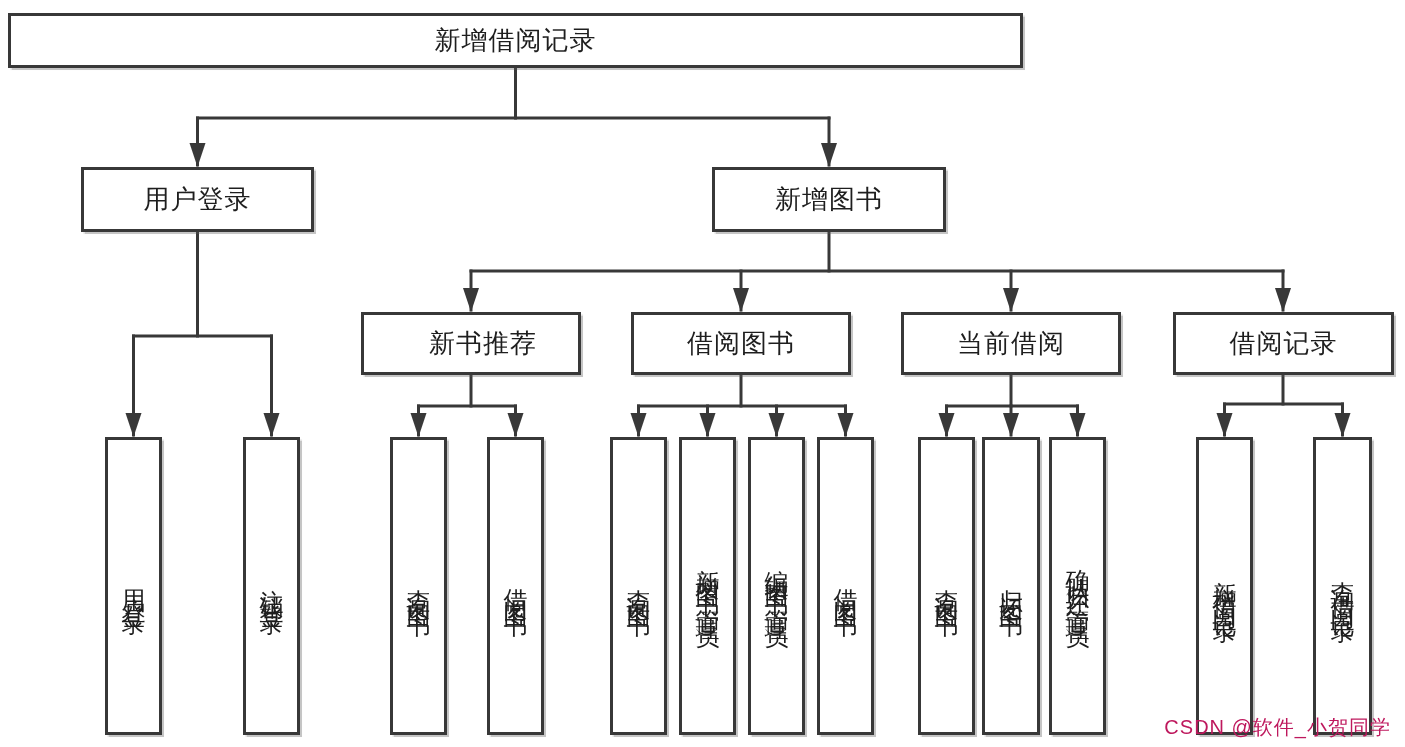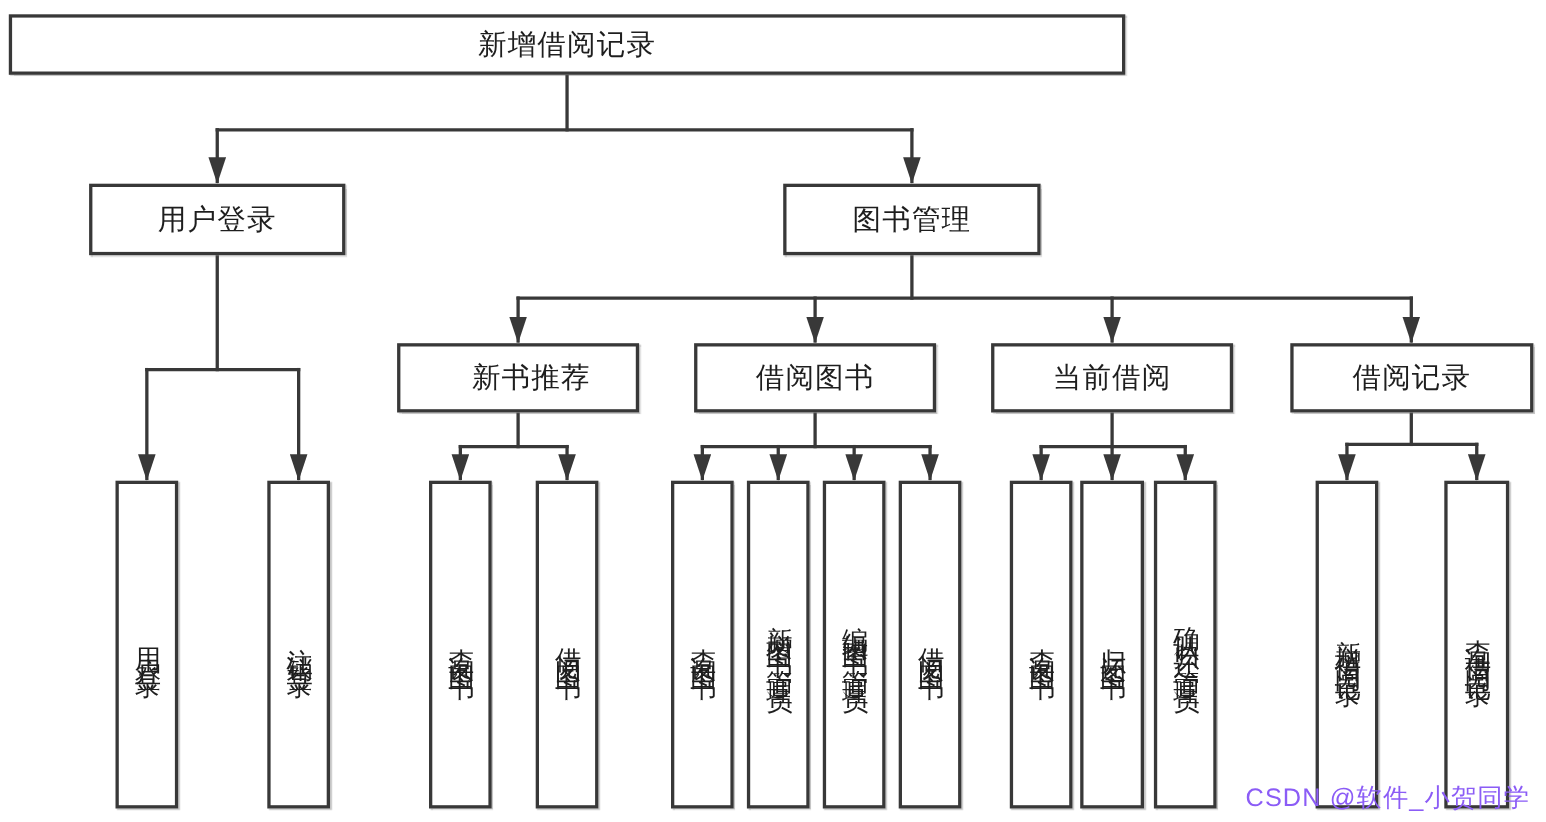--- a/index.html
+++ b/index.html
@@ -33,22 +33,22 @@
     text-orientation: mixed;
     font-size: 24px;
     letter-spacing: 8px;
     line-height: 1;
     color: #1e1e1e;
   }
   #watermark {
     position: absolute;
     right: 14px;
     bottom: 6px;
-    font-size: 23px;
-    color: #8b5cf6;
+    font-size: 20px;
+    color: #be185d;
     letter-spacing: 1px;
     white-space: nowrap;
   }
 </style>
 </head>
 <body>
 
 <div id="stage">
 
   <svg id="edges" xmlns="http://www.w3.org/2000/svg" width="1405" height="747" viewBox="0 0 1405 747">
@@ -102,21 +102,21 @@
   </svg>
 
   <div class="node h-node" style="left:8px; top:13px; width:1015px; height:55px;">
     <span>新增借阅记录</span>
   </div>
 
   <div class="node h-node" style="left:81px; top:167px; width:233px; height:65px;">
     <span>用户登录</span>
   </div>
   <div class="node h-node" style="left:712px; top:167px; width:234px; height:65px;">
-    <span>图书管理</span>
+    <span>新增图书</span>
   </div>
 
   <div class="node h-node" style="left:361px; top:312px; width:220px; height:63px;padding-left:24px;">
     <span>新书推荐</span>
   </div>
   <div class="node h-node" style="left:631px; top:312px; width:220px; height:63px;">
     <span>借阅图书</span>
   </div>
   <div class="node h-node" style="left:901px; top:312px; width:220px; height:63px;text-align:right;">
     <span>当前借阅</span>

